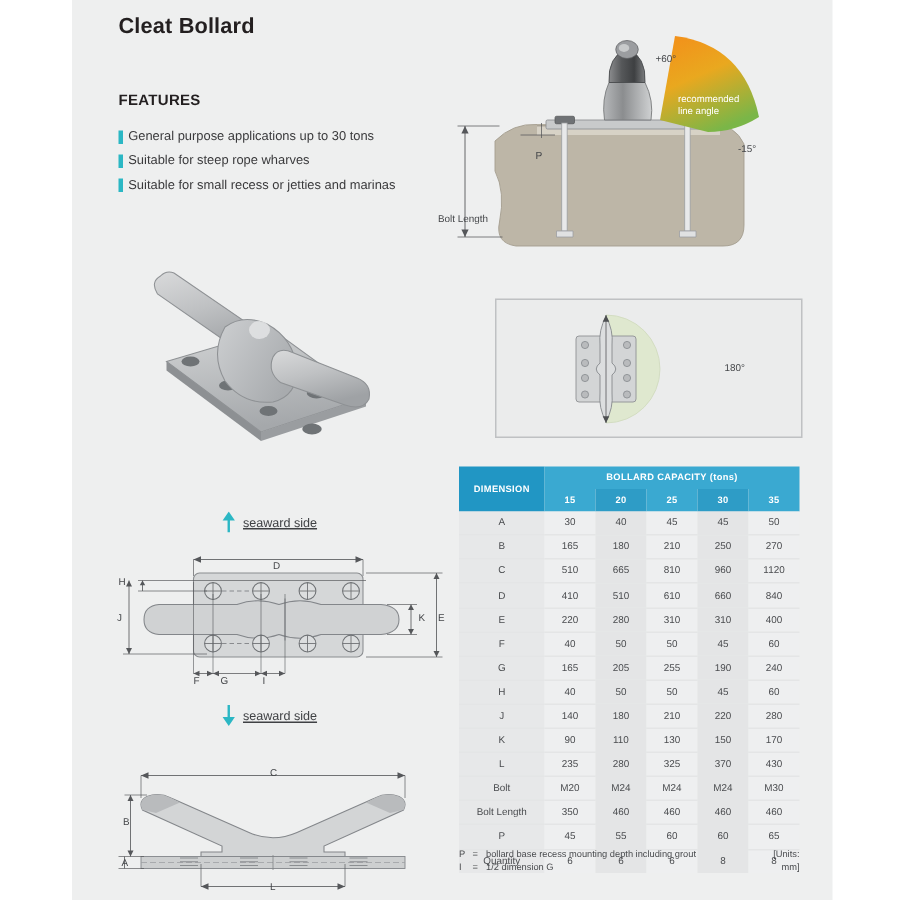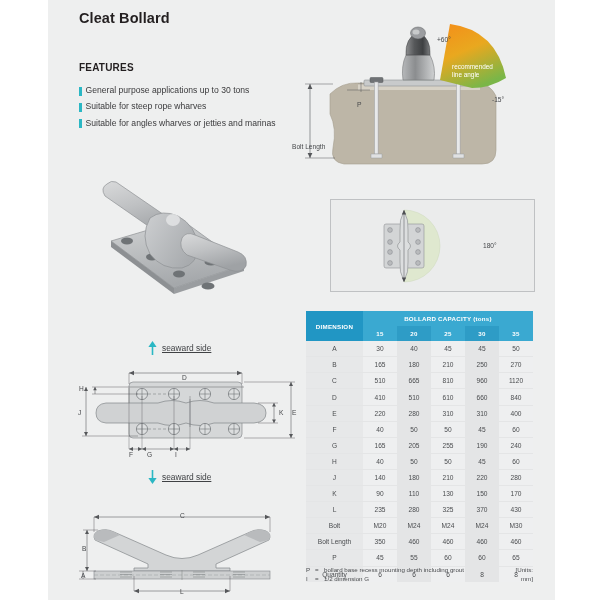--- a/index.html
+++ b/index.html
@@ -104,21 +104,21 @@
     <div class="feat">
       <span class="bar"></span>
       <span>General purpose applications up to 30 tons</span>
     </div>
     <div class="feat">
       <span class="bar"></span>
       <span>Suitable for steep rope wharves</span>
     </div>
     <div class="feat">
       <span class="bar"></span>
-      <span>Suitable for angles wharves or jetties and marinas</span>
+      <span>Suitable for small recess or jetties and marinas</span>
     </div>
   </div>
 
   <svg style="position:absolute;left:78px;top:158px;" width="225" height="140" viewBox="0 0 225 140">
     <defs>
       <linearGradient id="mg1" x1="0" y1="0" x2="0.4" y2="1">
         <stop offset="0" stop-color="#d9dadb"></stop>
         <stop offset="0.5" stop-color="#bfc1c3"></stop>
         <stop offset="1" stop-color="#9fa2a5"></stop>
       </linearGradient>

